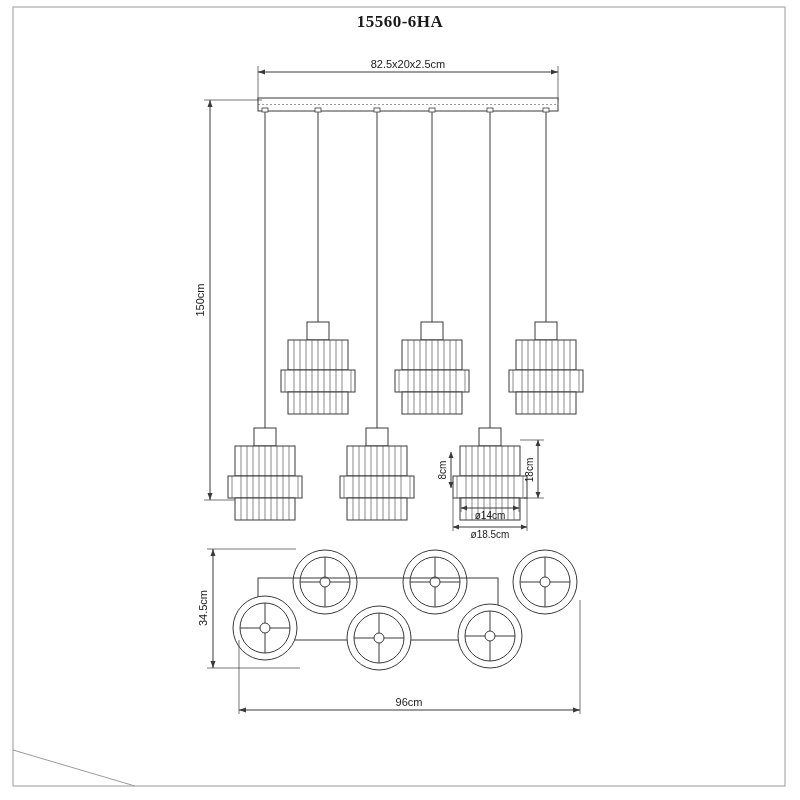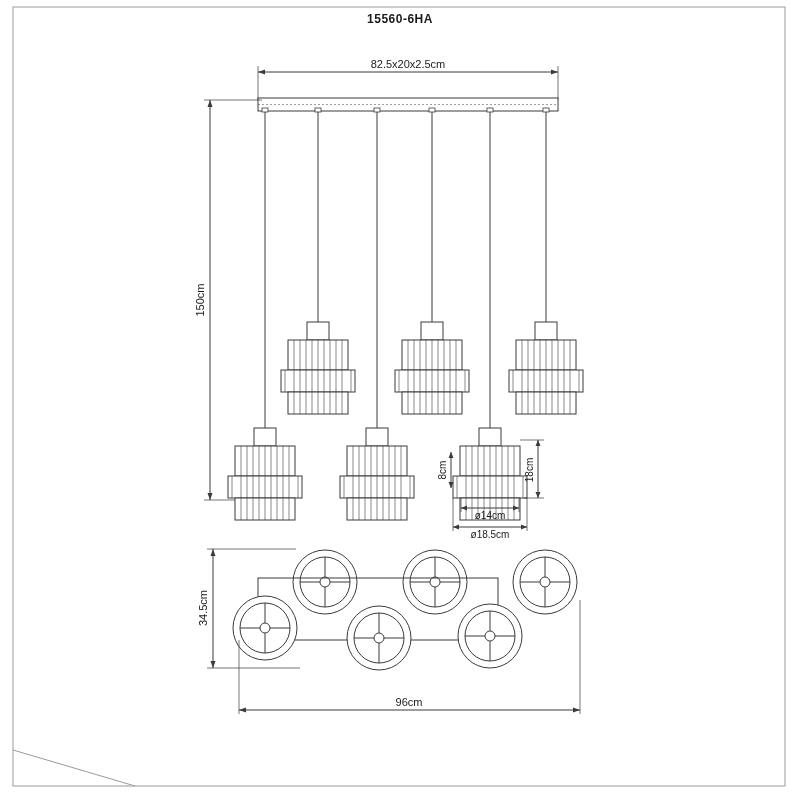--- a/index.html
+++ b/index.html
@@ -23,24 +23,24 @@
     position: absolute;
     left: 0;
     top: 0;
   }
   .title {
     position: absolute;
     top: 12px;
     left: 0;
     width: 800px;
     text-align: center;
-    font-size: 12px;
+    font-size: 17px;
     font-weight: bold;
     letter-spacing: 0.5px;
-    font-family: Liberation Sans, sans-serif;
+    font-family: Liberation Serif, serif;
   }
 </style>
 </head>
 <body>
 
 <div id="sheet">
 
   <div class="title">15560-6HA</div>
 
   <svg id="drawing" width="800" height="800" viewBox="0 0 800 800">

